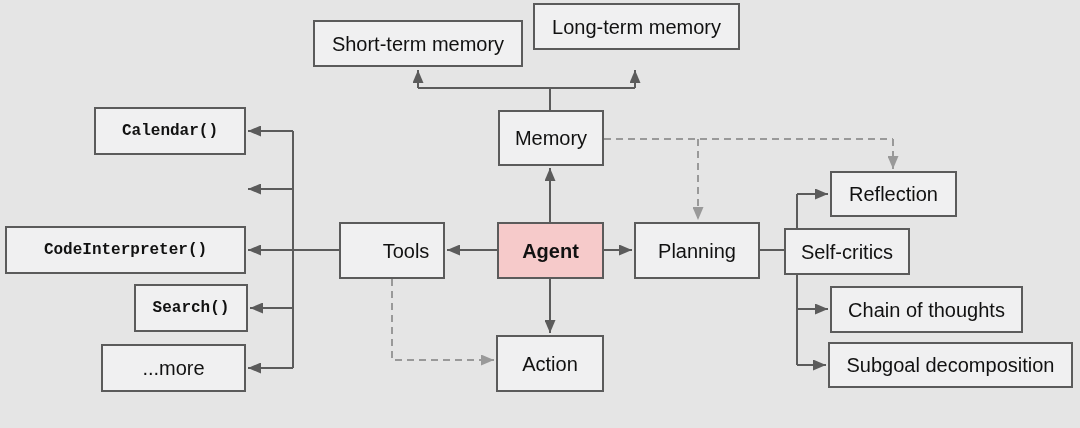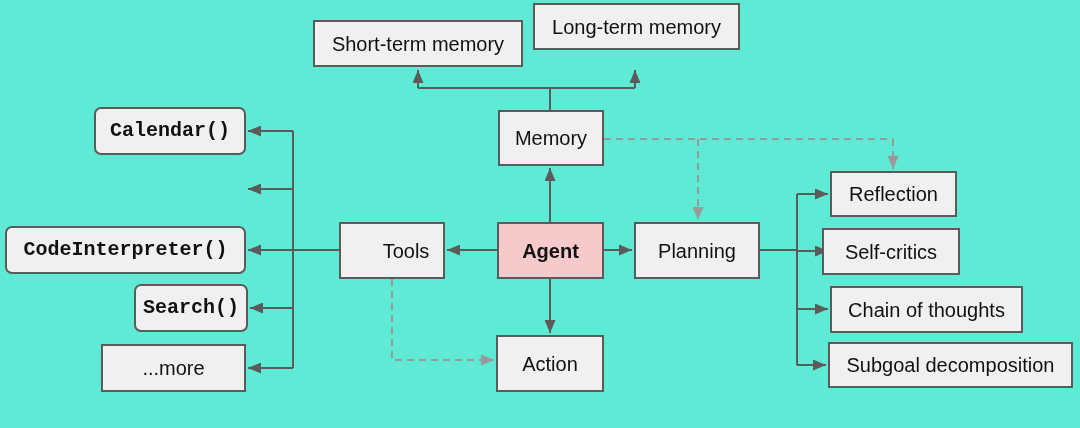--- a/index.html
+++ b/index.html
@@ -4,21 +4,21 @@
 <style>
   html, body {
     margin: 0;
     padding: 0;
     background: #ffffff;
   }
   #canvas {
     position: relative;
     width: 1080px;
     height: 428px;
-    background: #5eead4;
+    background: #e5e5e5;
     font-family: "Liberation Sans", sans-serif;
     overflow: hidden;
   }
   #wires {
     position: absolute;
     left: 0;
     top: 0;
     width: 1080px;
     height: 428px;
   }
@@ -32,42 +32,41 @@
     align-items: center;
     justify-content: center;
     font-size: 20px;
     line-height: 1;
     white-space: nowrap;
     text-align: center;
   }
   .node.mono {
     font-family: "Liberation Mono", "DejaVu Sans Mono", monospace;
     font-weight: bold;
-    font-size: 20px;
-    border-radius: 7px;
+    font-size: 16px;
   }
   .node.agent {
     background: #f6caca;
     font-weight: bold;
   }
   
   .n-short    { left: 313px; top: 20px;  width: 210px; height: 47px; }
   .n-long     { left: 533px; top: 3px;  width: 207px; height: 47px; }
   .n-memory   { left: 498px; top: 110px; width: 106px; height: 56px; }
   .n-tools    { left: 339px; top: 222px; width: 106px; height: 57px; padding-left: 28px; }
   .n-agent    { left: 497px; top: 222px; width: 107px; height: 57px; }
   .n-planning { left: 634px; top: 222px; width: 126px; height: 57px; }
   .n-action   { left: 496px; top: 335px; width: 108px; height: 57px; }
   .n-calendar { left: 94px;  top: 107px; width: 152px; height: 48px; }
   .n-calc     { left: 78px;  top: 165px; width: 168px; height: 48px; }
   .n-codeint  { left: 5px;   top: 226px; width: 241px; height: 48px; }
   .n-search   { left: 134px; top: 284px; width: 114px; height: 48px; }
   .n-more     { left: 101px; top: 344px; width: 145px; height: 48px; }
   .n-reflect  { left: 830px; top: 171px; width: 127px; height: 46px; }
-  .n-selfcrit { left: 822px; top: 228px; width: 138px; height: 47px; }
+  .n-selfcrit { left: 784px; top: 228px; width: 126px; height: 47px; }
   .n-chain    { left: 830px; top: 286px; width: 193px; height: 47px; }
   .n-subgoal  { left: 828px; top: 342px; width: 245px; height: 46px; }
 </style>
 </head>
 <body>
 
 <div id="canvas">
 
   <svg id="wires" viewBox="0 0 1080 428" xmlns="http://www.w3.org/2000/svg">
     <defs>

